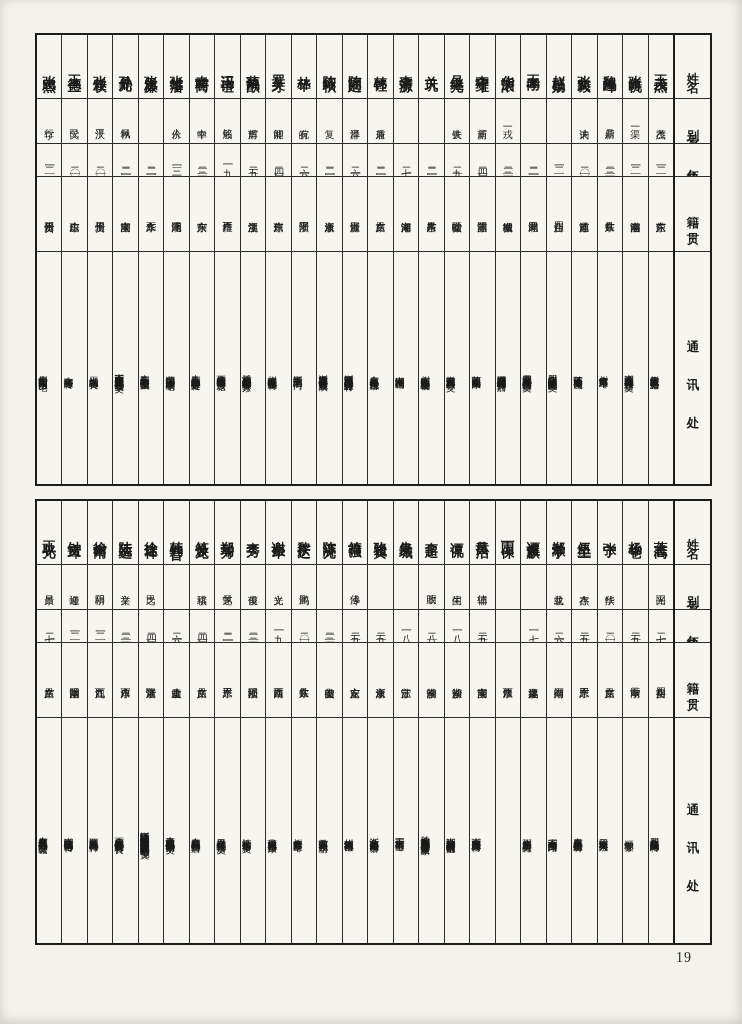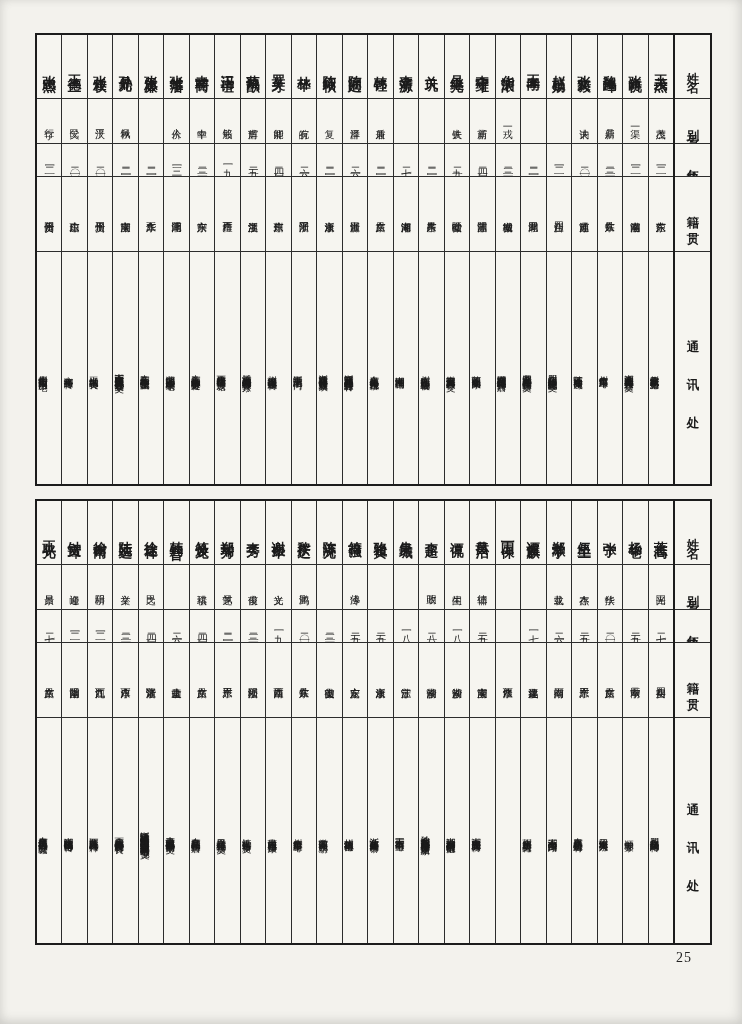--- a/index.html
+++ b/index.html
@@ -999,14 +999,14 @@
     <div class="c c-native">
             <span class="vtxt native">广东文昌</span>
           </div>
     <div class="c c-addr">
             <span class="vtxt addr">广东文昌便民市德昌隆号交赤塘村</span>
           </div>
   </div>
 </div>
   </section>
 
-  <div class="page-number">25</div>
+  <div class="page-number">19</div>
 </div>
 
 </body></html>

